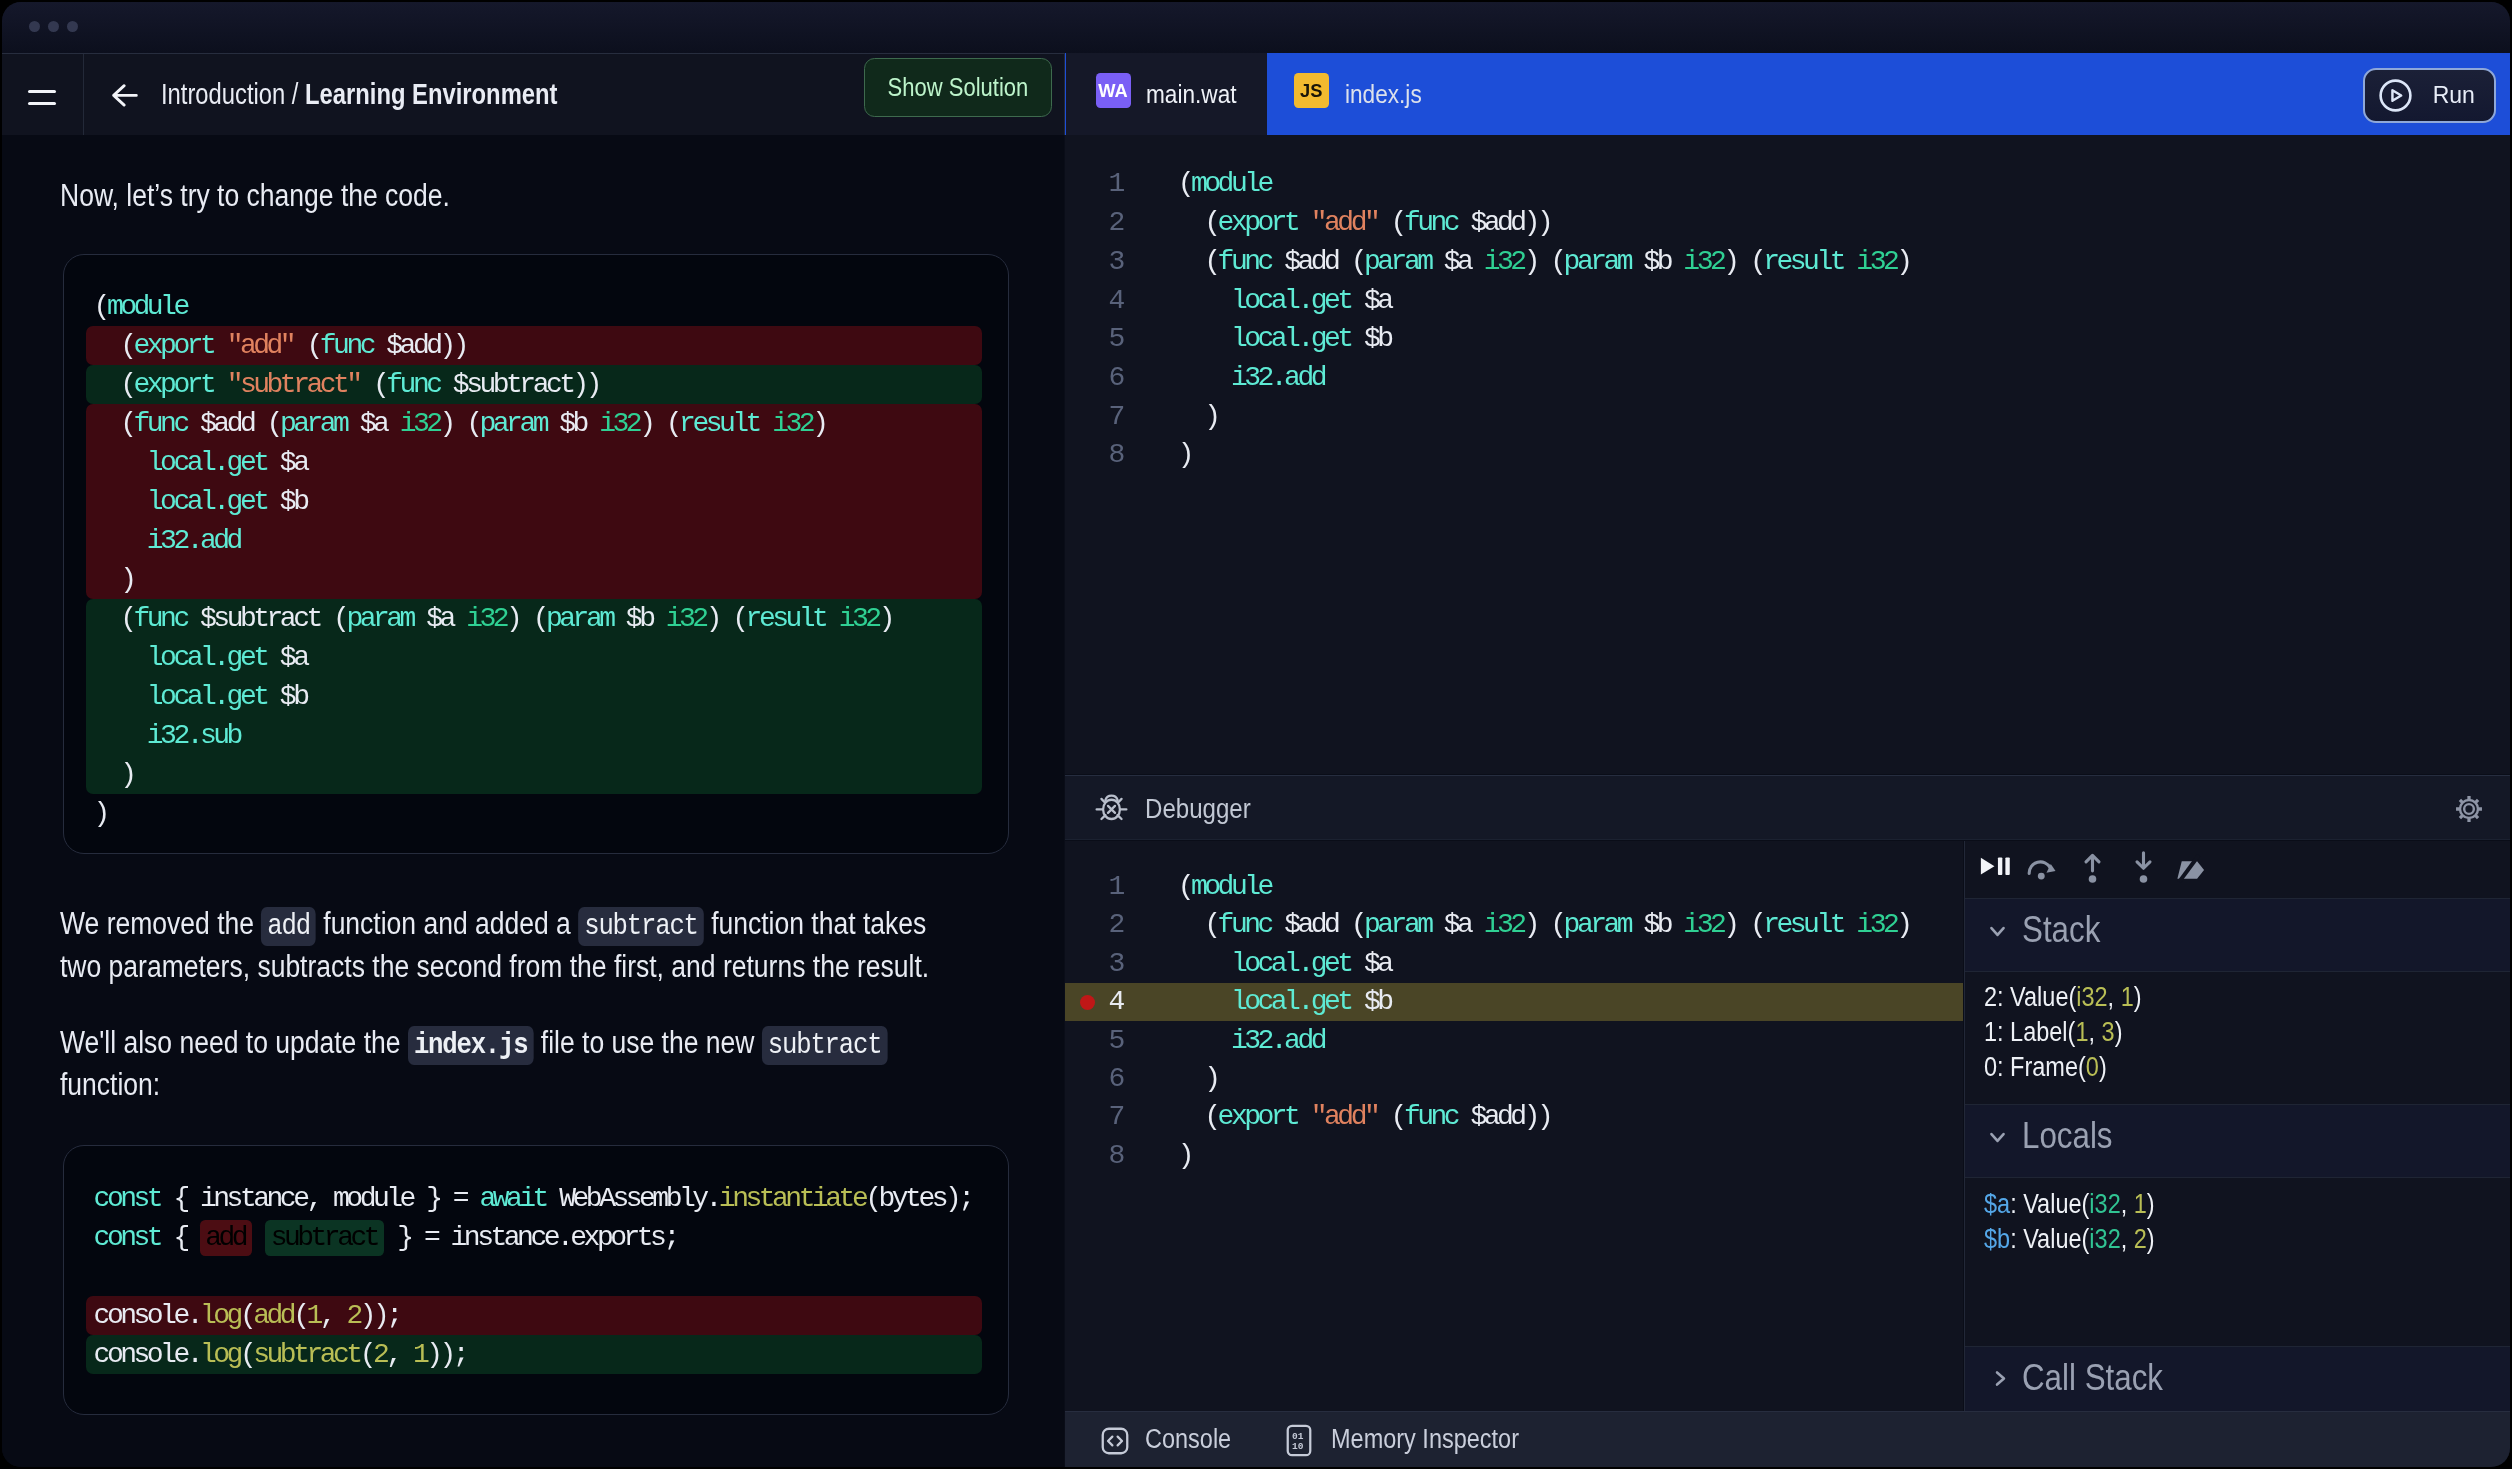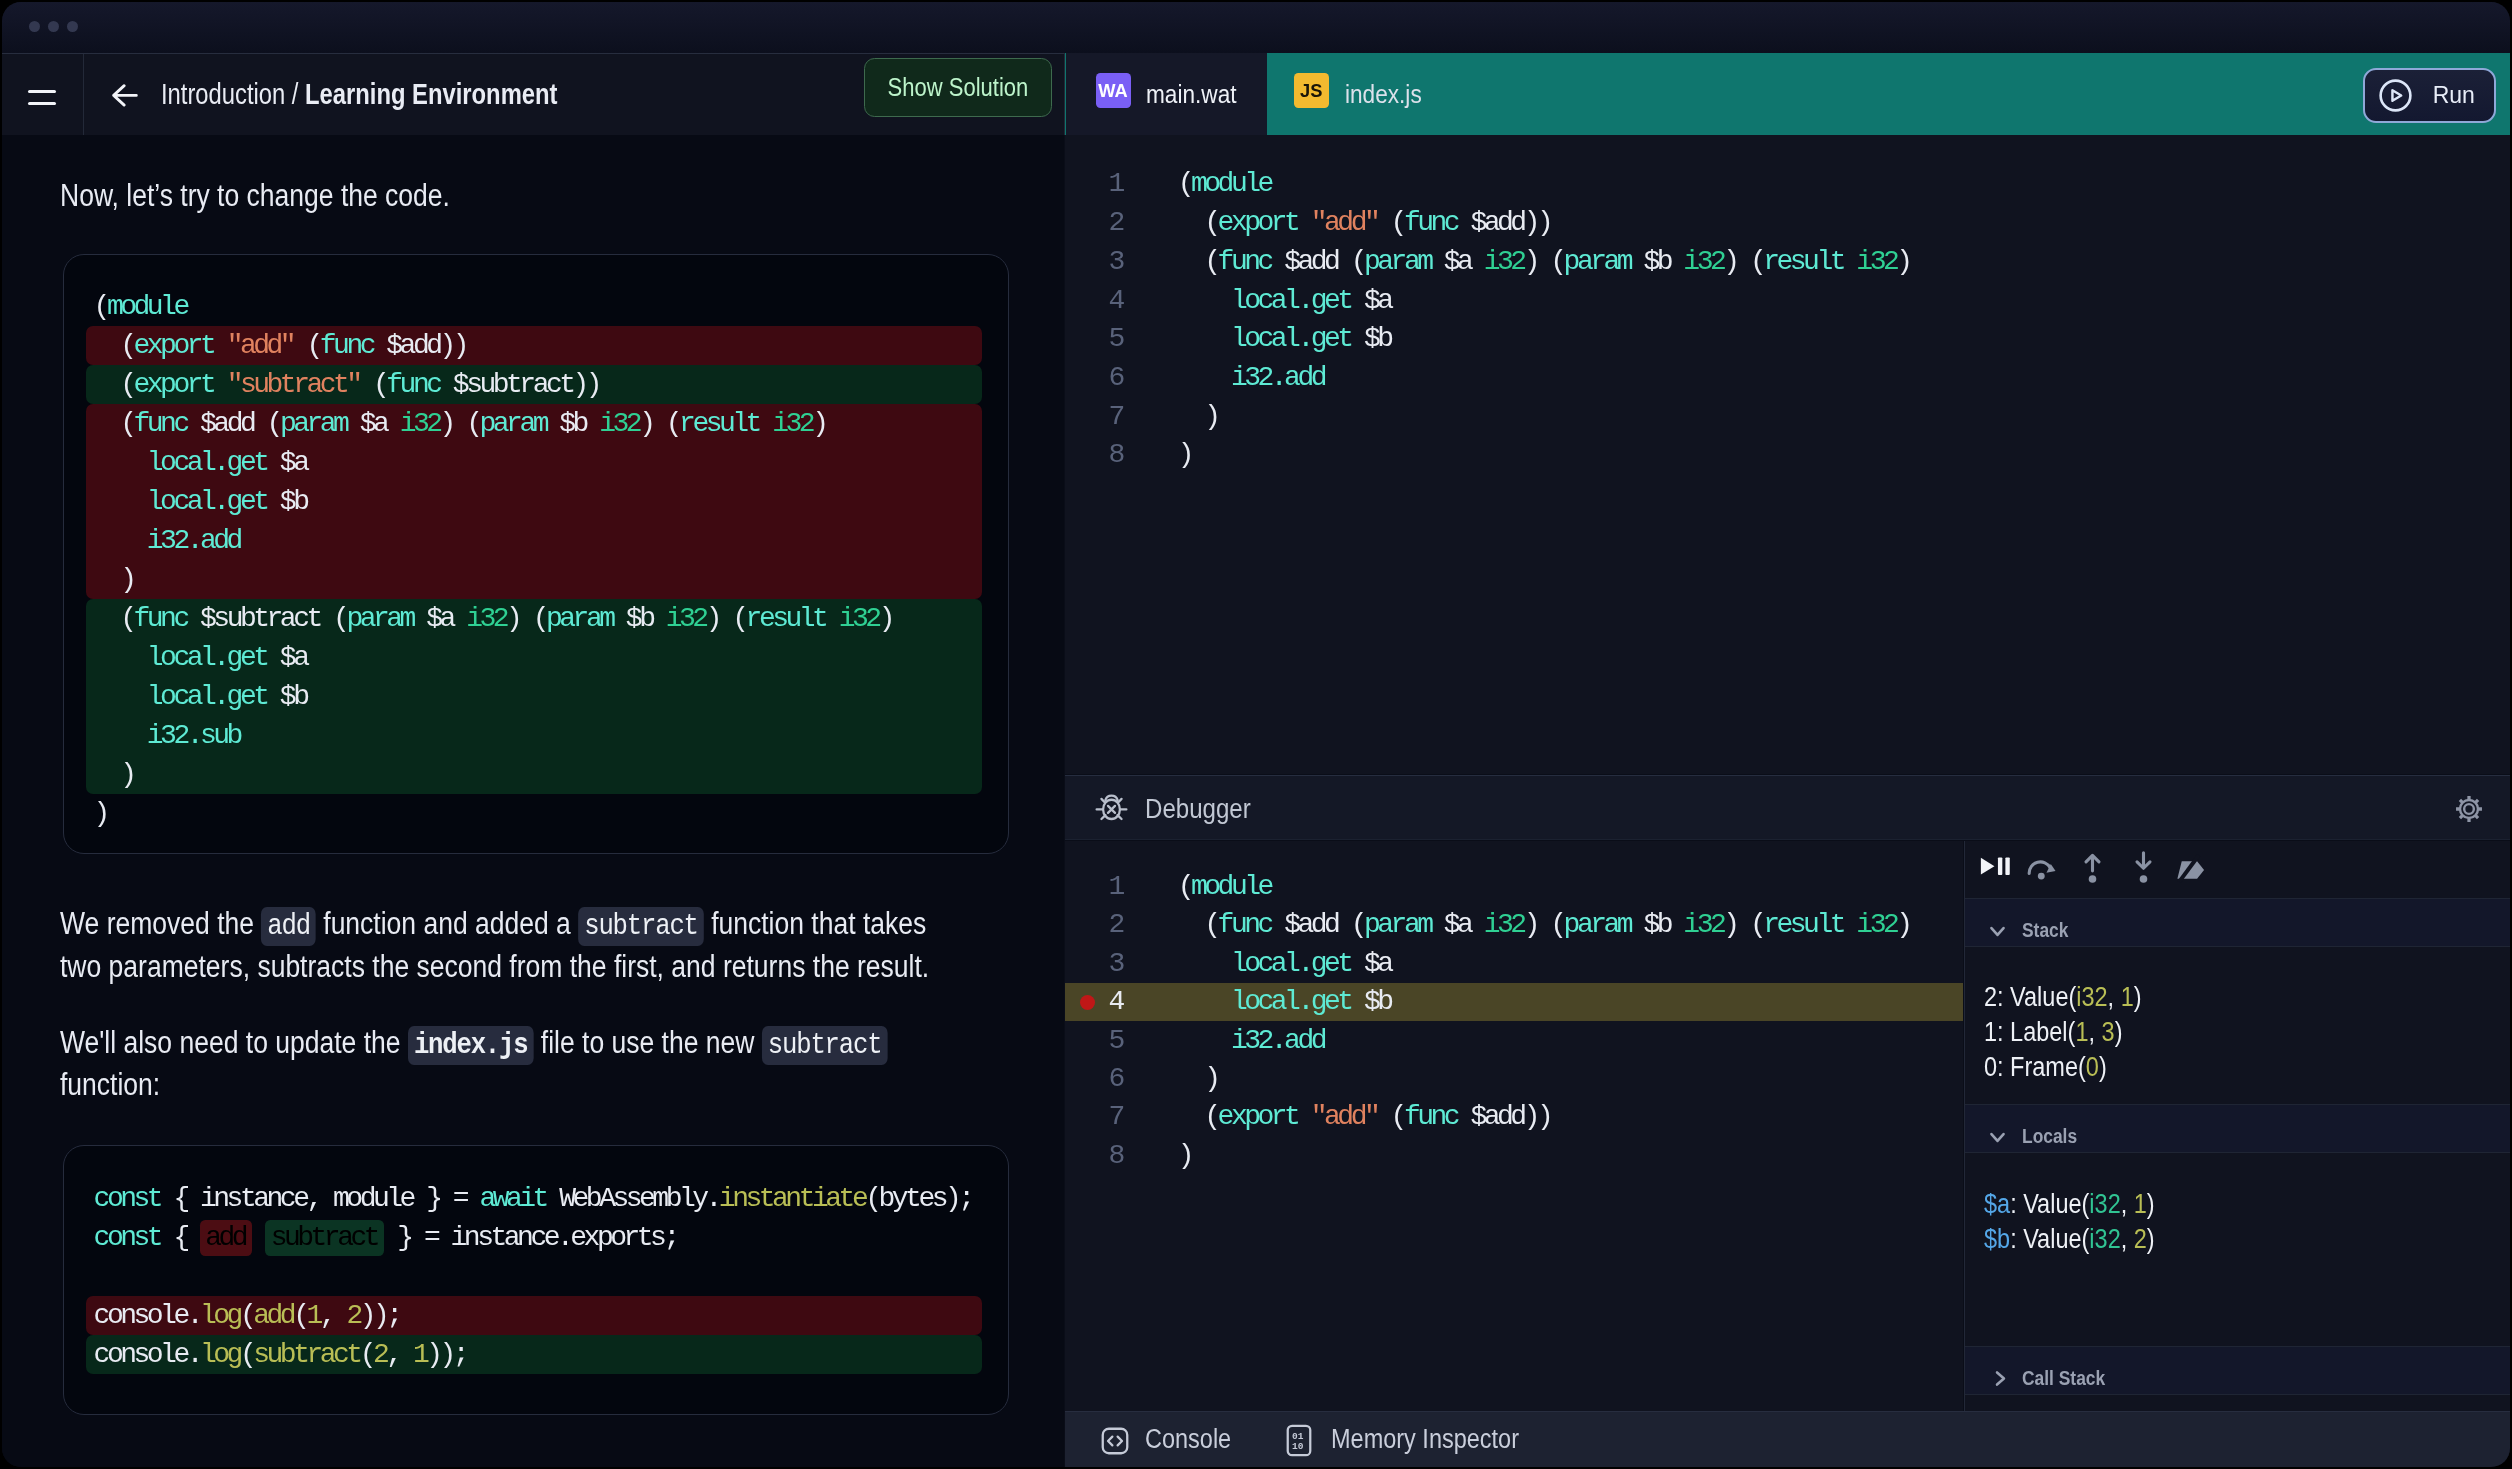--- a/index.html
+++ b/index.html
@@ -10,21 +10,21 @@
          background:#0A0D18; border-radius:19px; overflow:hidden; }
   
   #titlebar { position:absolute; left:0; top:0; width:100%; height:51px;
               background:linear-gradient(180deg,#15182b 0%,#0c0f1d 100%); }
   .dot { position:absolute; top:19px; width:11.3px; height:11.3px; border-radius:50%; background:#333850; }
   
   #header { position:absolute; left:0; top:51px; width:100%; height:82px;
             background:#10131F; border-top:0.9px solid #272D3E; }
   #hamzone { position:absolute; left:0; top:0; width:82px; height:82px; border-right:0.9px solid #232938; }
   .hamline { position:absolute; left:26px; width:28px; height:3.5px; border-radius:1.7px; background:#F2F4F8; }
-  #tabbar { position:absolute; left:1062px; top:51px; right:0; height:82px; background:#0f766e; border-left:0.9px solid #232938;}
+  #tabbar { position:absolute; left:1062px; top:51px; right:0; height:82px; background:#1d4ed8; border-left:0.9px solid #232938;}
   #tabactive { position:absolute; left:0.9px; top:0; width:201px; height:82px; background:#151828; }
   .fileicon { position:absolute; top:20px; width:35px; height:35px; border-radius:4.4px;
               font-weight:bold; font-size:18.3px; text-align:center; line-height:35px; letter-spacing:0; }
   .tabname { position:absolute; top:0; height:82px; line-height:82px; font-size:26px; color:#EEF1F7; transform:scaleX(0.87); transform-origin:left center; }
   
   #showsol { position:absolute; left:862px; top:4px; width:188px; height:59px; border-radius:10.5px;
              background:#10291B; border:1.7px solid #3E6A4E; color:#BDF4CB; font-size:25px;
              text-align:center; line-height:56px; }
   #showsol span { display:inline-block; transform:scaleX(0.88); }
   #runbtn { position:absolute; right:14px; top:15px; width:133px; height:55px; border-radius:13px;
@@ -54,23 +54,23 @@
   .crow { position:relative; height:39px; line-height:39px; white-space:pre; margin:0 26px 0 22px; }
   .crow .txt { position:absolute; left:7.9px; top:0; }
   .rowred { background:#3E0911; border-radius:7px; }
   .rowgreen { background:#07281A; border-radius:7px; }
   .para { position:absolute; left:58px; color:#E8EBF3; font-size:31px; line-height:37px; white-space:pre; transform:scaleX(0.855); transform-origin:left top; }
   .chip { font-family:"Liberation Mono", monospace; font-size:30px; letter-spacing:-1.4px;
           background:#272C3E; border-radius:7px; padding:1.7px 7px 3.5px 7px; color:#EDF0F5; }
   .chipred { background:#4C0D13; border-radius:5.2px; padding:1.7px 7px 3.5px 5.2px; }
   .chipgreen { background:#0B3423; border-radius:5.2px; padding:1.7px 7px 3.5px 5.2px; }
   
-  .sechead { position:absolute; left:0; width:100%; height:49px; background:#13172A;
+  .sechead { position:absolute; left:0; width:100%; height:74px; background:#13172A;
              border-top:0.9px solid #1F2534; border-bottom:0.9px solid #1F2534;
-             color:#9AA1B2; font-size:20px; line-height:62px;font-weight:bold; }
+             color:#9AA1B2; font-size:36px; line-height:62px; }
   .sechead .lbl { position:absolute; left:57px; transform:scaleX(0.87); transform-origin:left center; }
   .srow { position:absolute; left:19px; color:#EEF1F6; font-size:27px; transform:scaleX(0.87); transform-origin:left top; white-space:pre; }
   .blue { color:#54A7E8; } .teal { color:#31C493; }
   .hl { position:absolute; left:0; top:142px; width:898px; height:38px; background:#4A4526; }
 </style>
 </head>
 <body>
 <div id="win">
 
   <div id="titlebar">

